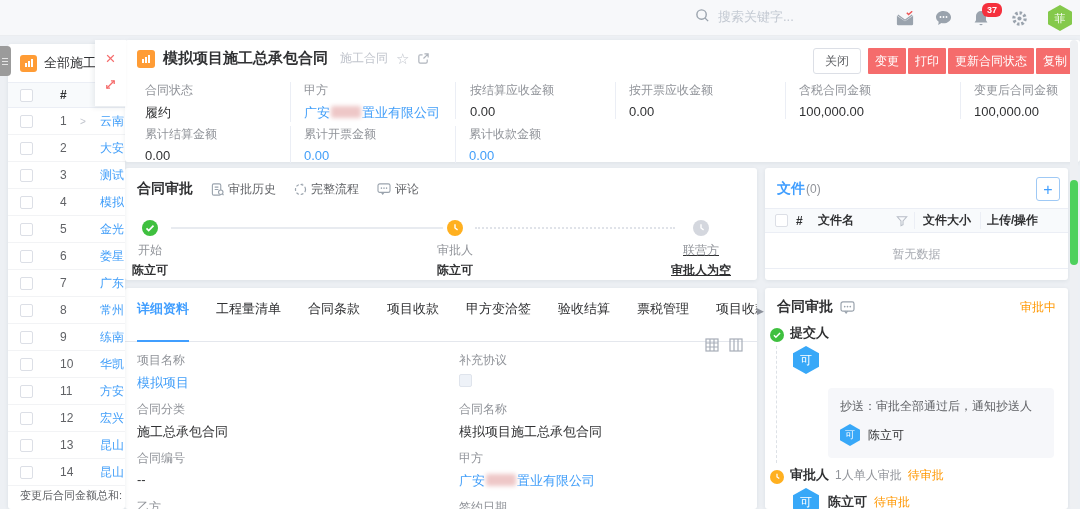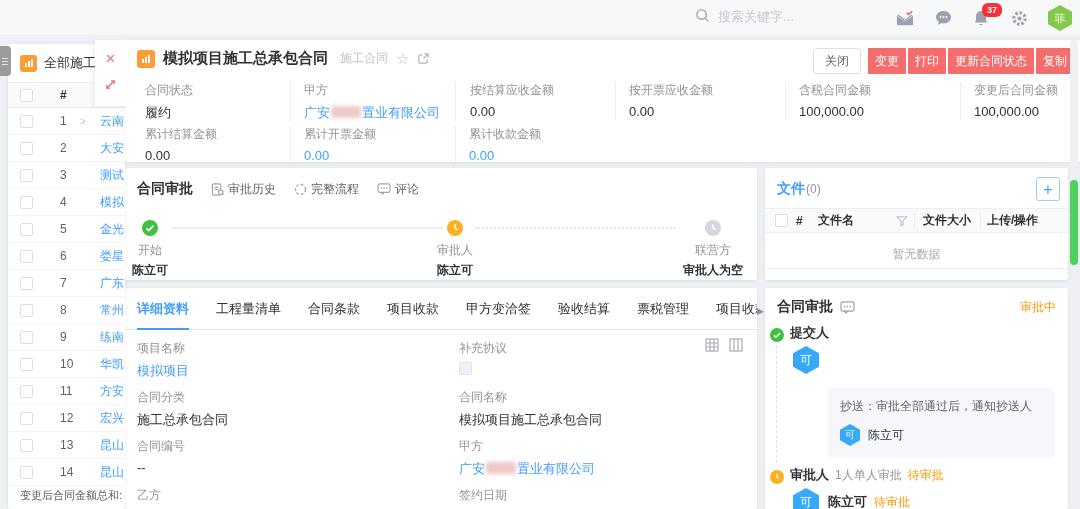--- a/index.html
+++ b/index.html
@@ -72,21 +72,21 @@
   .conn{position:absolute;top:59px;height:0}
   .conn1{left:46px;width:272px;border-top:2px solid #e8ebf0}
   .conn2{left:350px;width:200px;border-top:2px dotted #e0e3e9}
   .stepnode{position:absolute;top:52px;transform:translateX(-50%);display:flex;flex-direction:column;align-items:center;width:120px}
   .steplabel{font-size:12px;color:#909399;margin-top:6px}
   .stepname{font-size:12px;color:#303133;margin-top:3px;font-weight:600}
 
   
   .tabscard{left:125px;top:288px;width:632px;height:221px;overflow:hidden}
   .tabsrow{display:flex;gap:27px;padding:12px 12px 0 12px;border-bottom:1px solid #e4e7ed;position:relative}
-  .tab{font-size:13px;color:#303133;padding-bottom:10px;cursor:pointer;white-space:nowrap}
+  .tab{font-size:13px;color:#303133;padding-bottom:22px;cursor:pointer;white-space:nowrap}
   .tab.active{color:var(--accent,#409eff);border-bottom:2px solid var(--accent,#409eff);margin-bottom:-1px;font-weight:600}
   .gridicons{position:absolute;right:14px;top:50px;display:flex;gap:10px}
   .gridicons span{cursor:pointer;display:inline-flex}
   .dgrid{display:grid;grid-template-columns:322px 1fr;padding:10px 12px 0 12px}
   .dfield{margin-bottom:9px}
   .dlabel{font-size:12px;color:#909399;margin-bottom:5px}
   .dvalue{font-size:13px;color:#303133;white-space:nowrap}
   .dvalue.link{color:var(--link,#419ef9);cursor:pointer}
 
   
@@ -410,21 +410,21 @@
       <div class="stepnode" style="left: 330px;">
         <span style="display: inline-flex;">
           <svg width="16" height="16" viewBox="0 0 16 16">
             <circle cx="8" cy="8" r="8" fill="var(--current)"></circle>
             <path d="M8 4.2V8l2.6 1.8" stroke="#fff" stroke-width="1.4" fill="none"></path>
           </svg>
         </span>
         <div class="steplabel">审批人</div>
         <div class="stepname">陈立可</div>
       </div>
-      <div class="stepnode" style="left: 588px;">
+      <div class="stepnode" style="left: 576px; text-decoration: underline;">
         <span style="display: inline-flex;">
           <svg width="16" height="16" viewBox="0 0 16 16">
             <circle cx="8" cy="8" r="8" fill="var(--pending)"></circle>
             <path d="M8 4.2V8l2.6 1.8" stroke="#fff" stroke-width="1.4" fill="none"></path>
           </svg>
         </span>
         <div class="steplabel">联营方</div>
         <div class="stepname">审批人为空</div>
       </div>
     </div>

